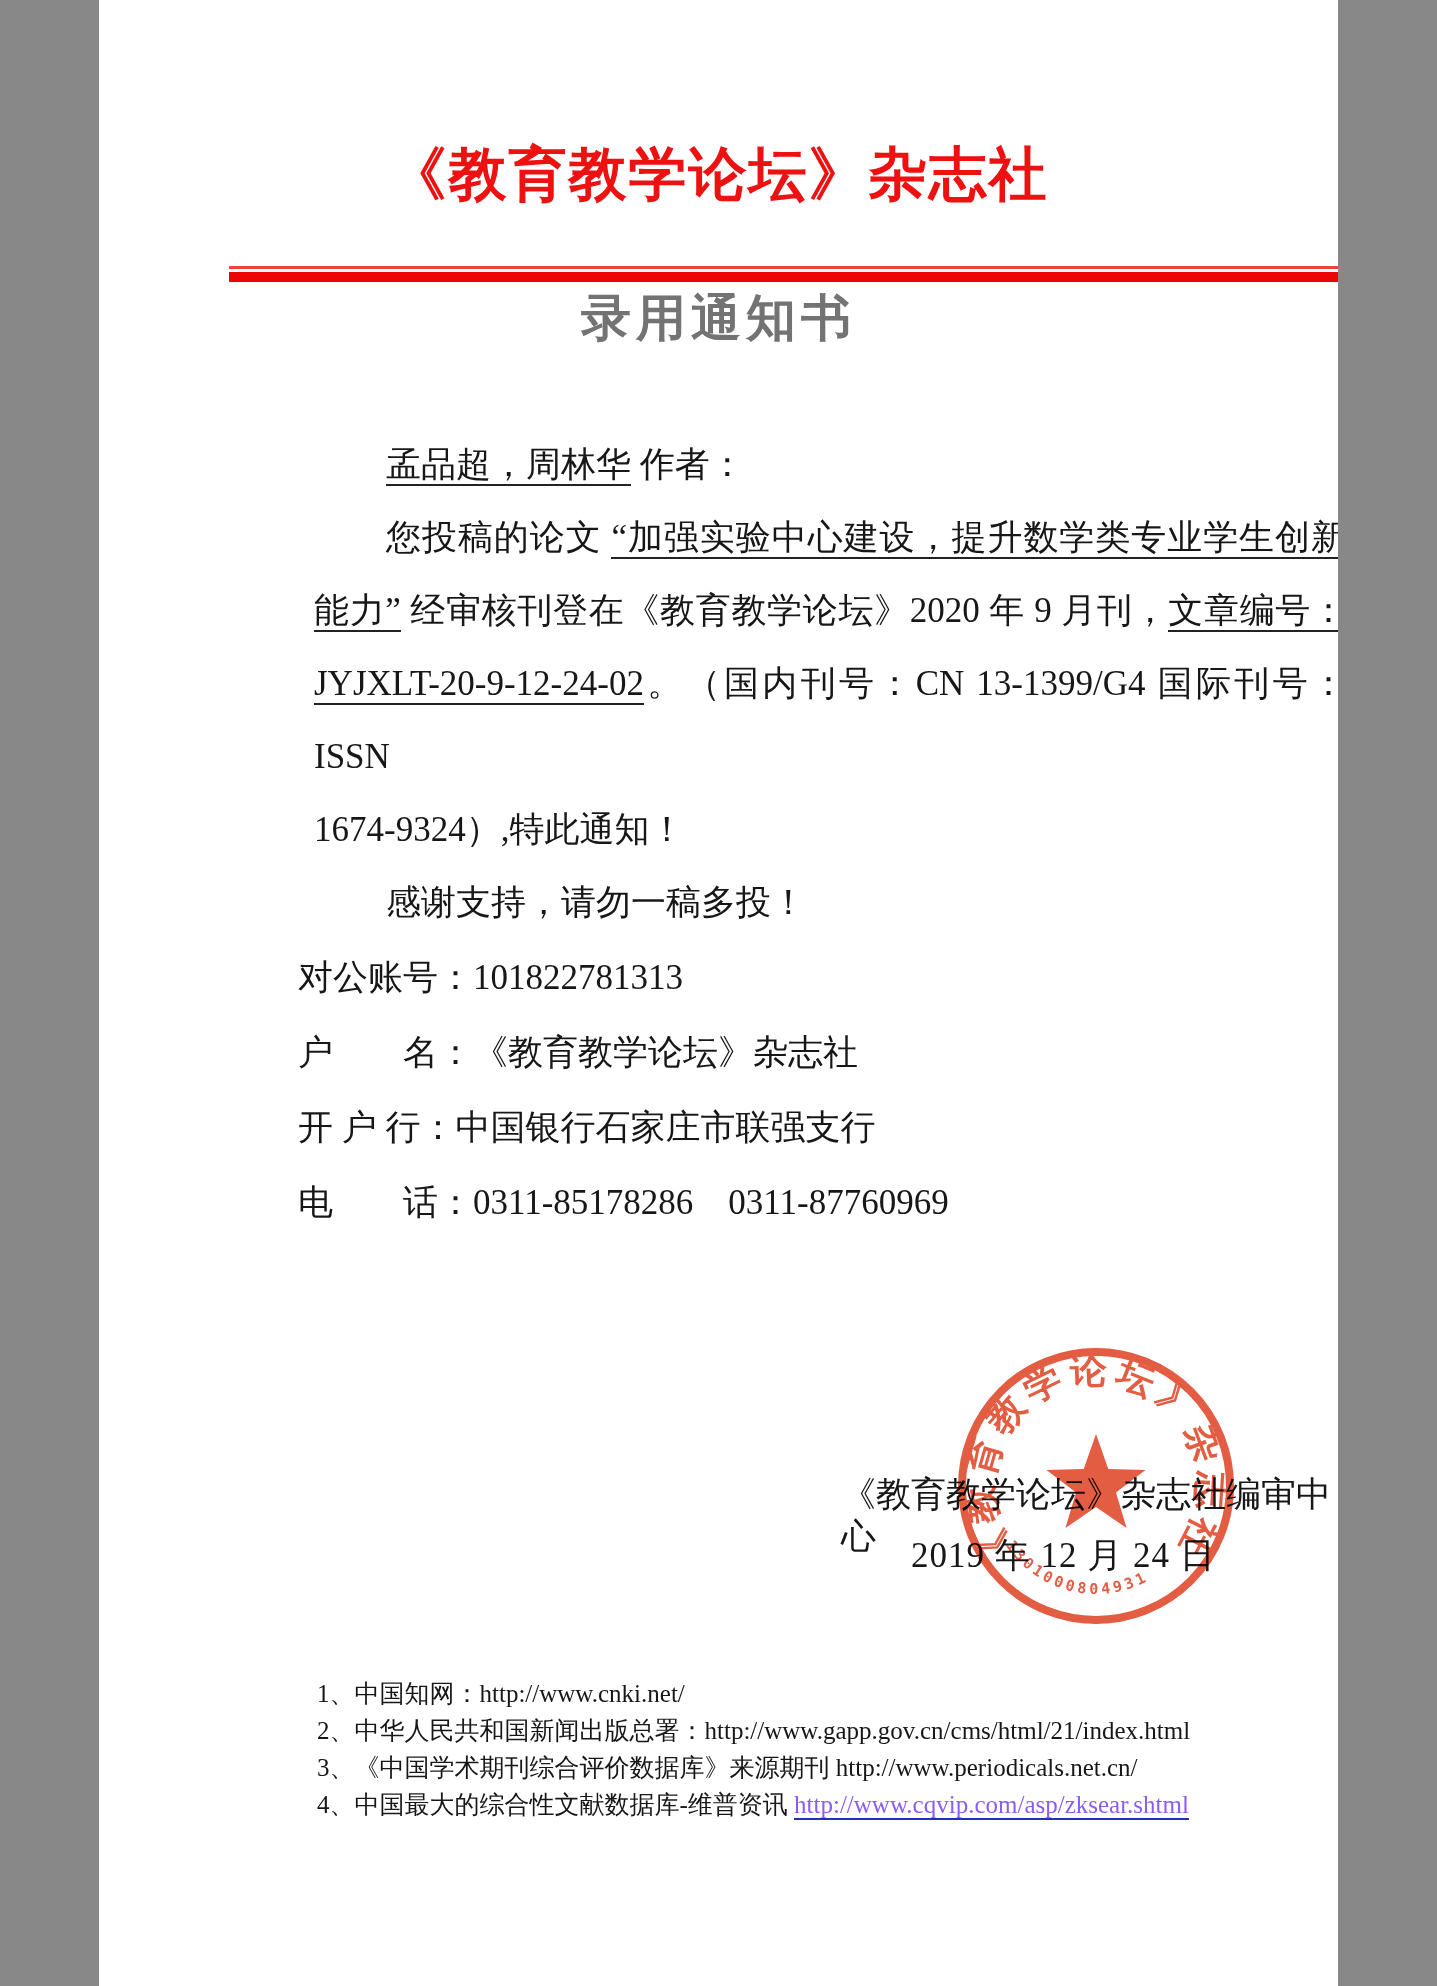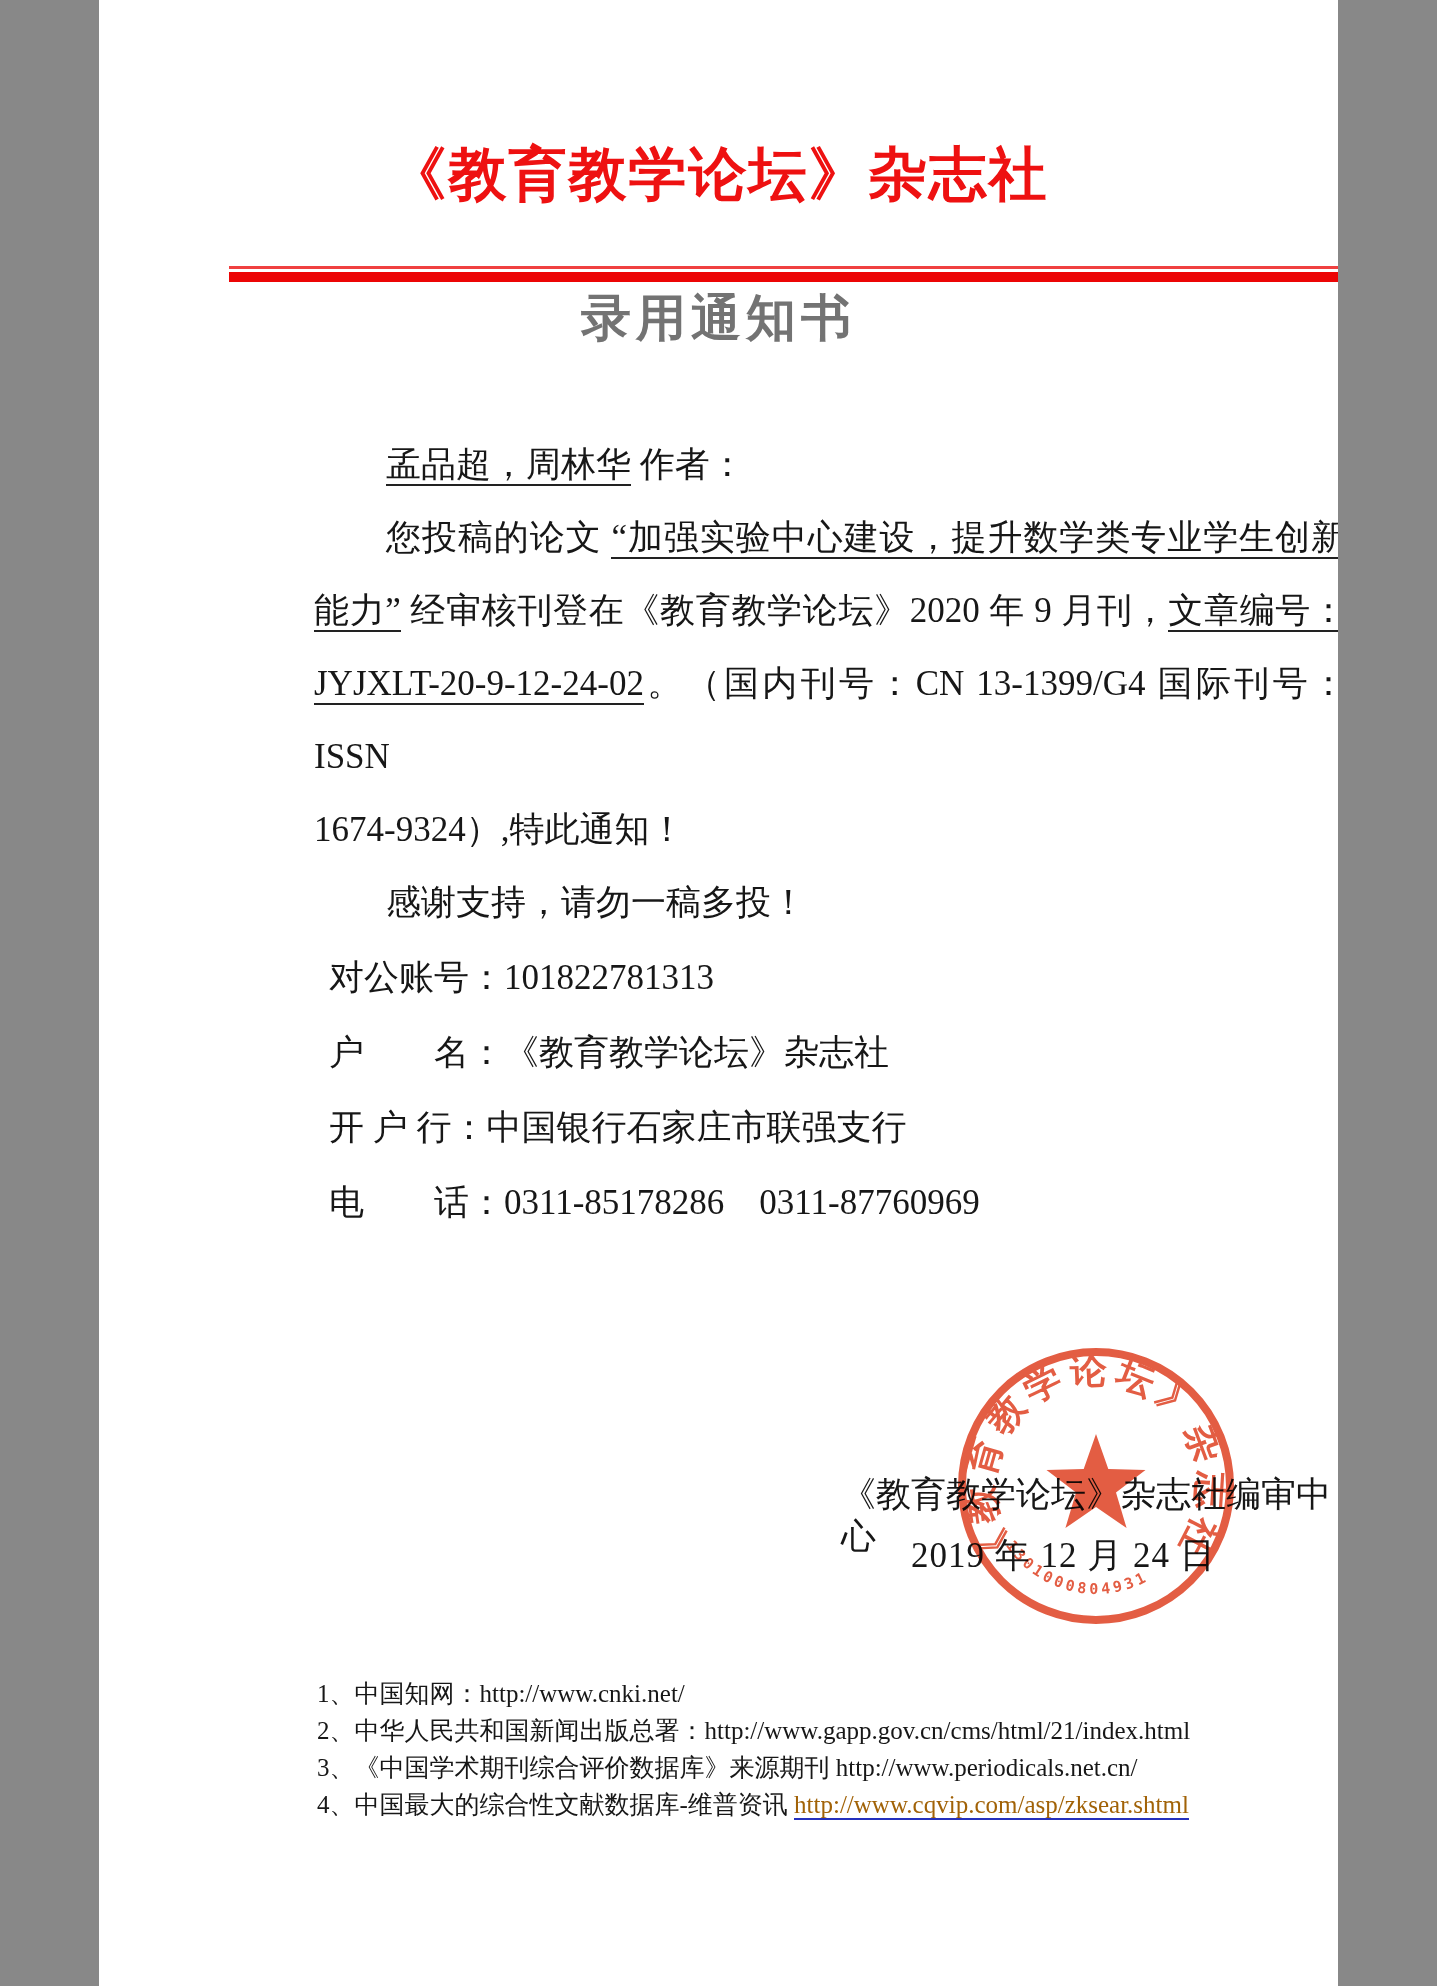--- a/index.html
+++ b/index.html
@@ -30,31 +30,31 @@
     color:#737373;
     letter-spacing:5px;
   }
   
   .body-block { position:absolute; top:428px; left:215px; width:1032px; font-size:35px; }
   .bline { line-height:73px; white-space:nowrap; }
   .indent { padding-left:72px; }
   .just { text-align:justify; text-align-last:justify; white-space:normal; }
   .u { border-bottom:2px solid #222; }
   
-  .account-block { position:absolute; top:940px; left:230px; width:1100px; font-size:35px; }
+  .account-block { position:absolute; top:940px; left:199px; width:1100px; font-size:35px; }
   .acct-row { line-height:75px; white-space:nowrap; }
   
   .sig-org  { position:absolute; left:702px; top:1474px; font-size:35px; line-height:1.2;margin-left:40px; }
   .sig-date { position:absolute; left:812px; top:1535px; font-size:35px; line-height:1.2; letter-spacing:1px; }
   
   .seal { position:absolute; left:847px; top:1336px; width:300px; height:300px; opacity:.88; mix-blend-mode:multiply; }
   
   .footer { position:absolute; left:218px; top:1675px; font-size:25px; }
   .f-item { line-height:37px; white-space:nowrap; }
-  .f-link { color:#a16207; border-bottom:2px solid #2430bd; cursor:pointer; }
+  .f-link { color:#8b5cf6; border-bottom:2px solid #2430bd; cursor:pointer; }
 </style>
 </head>
 <body>
 
 <div class="page">
 
   <div class="org-title">《教育教学论坛》杂志社</div>
   <div class="rule">
     <div class="rule-thin"></div>
     <div class="rule-thick"></div>

